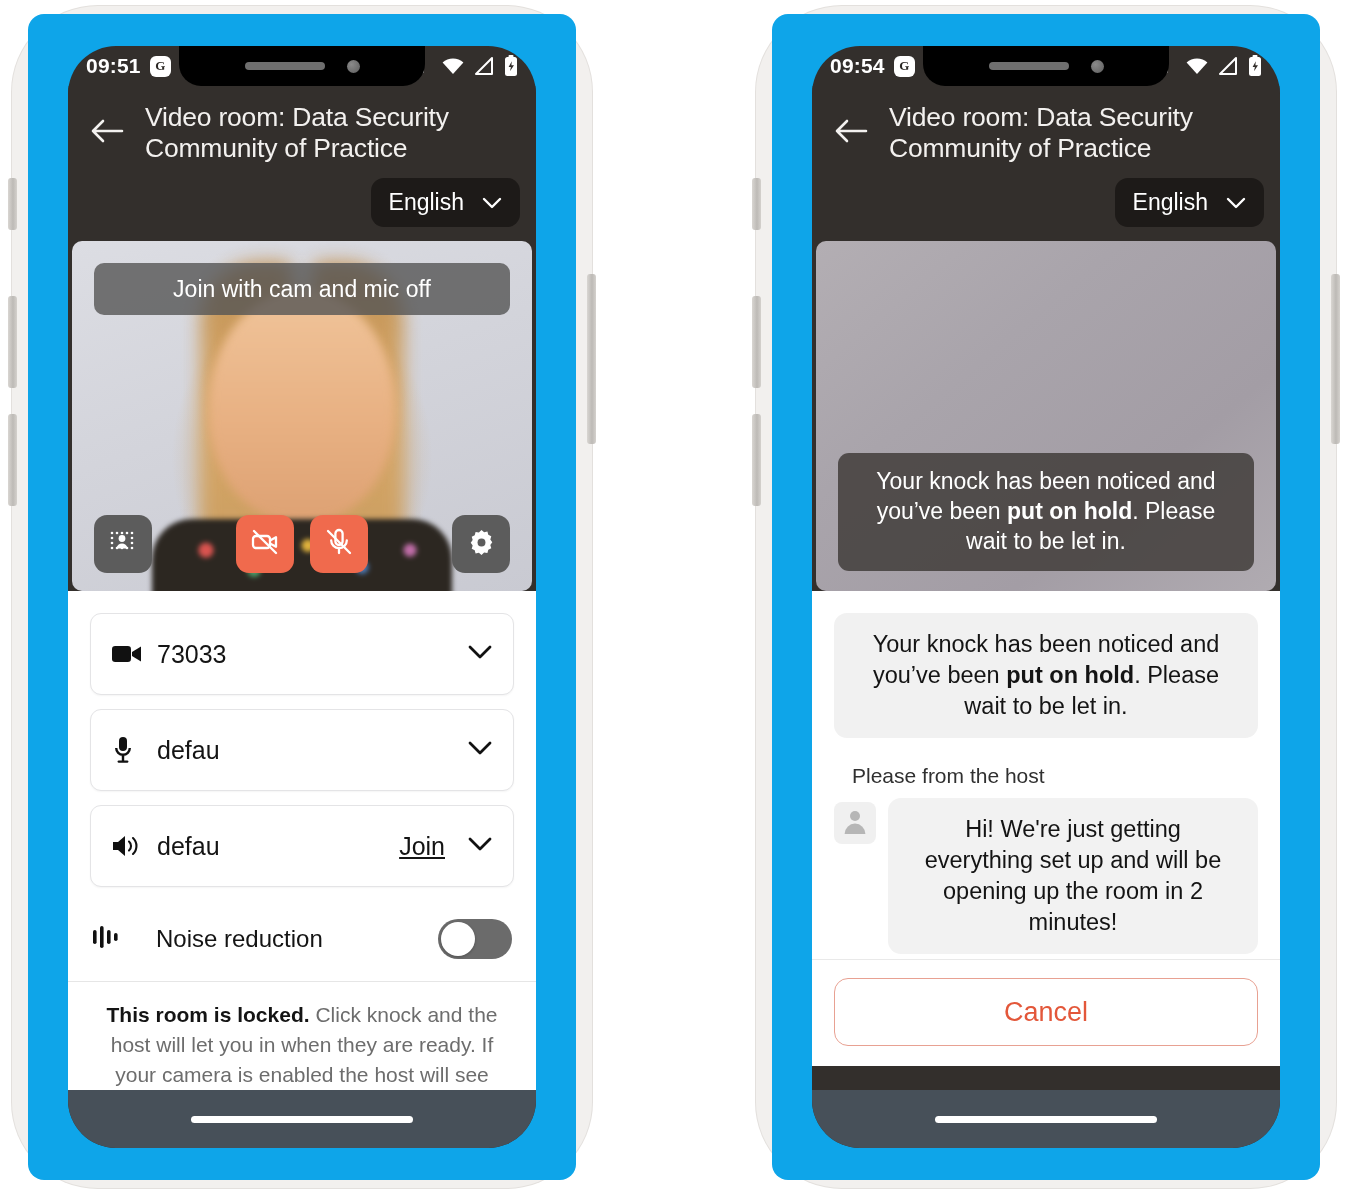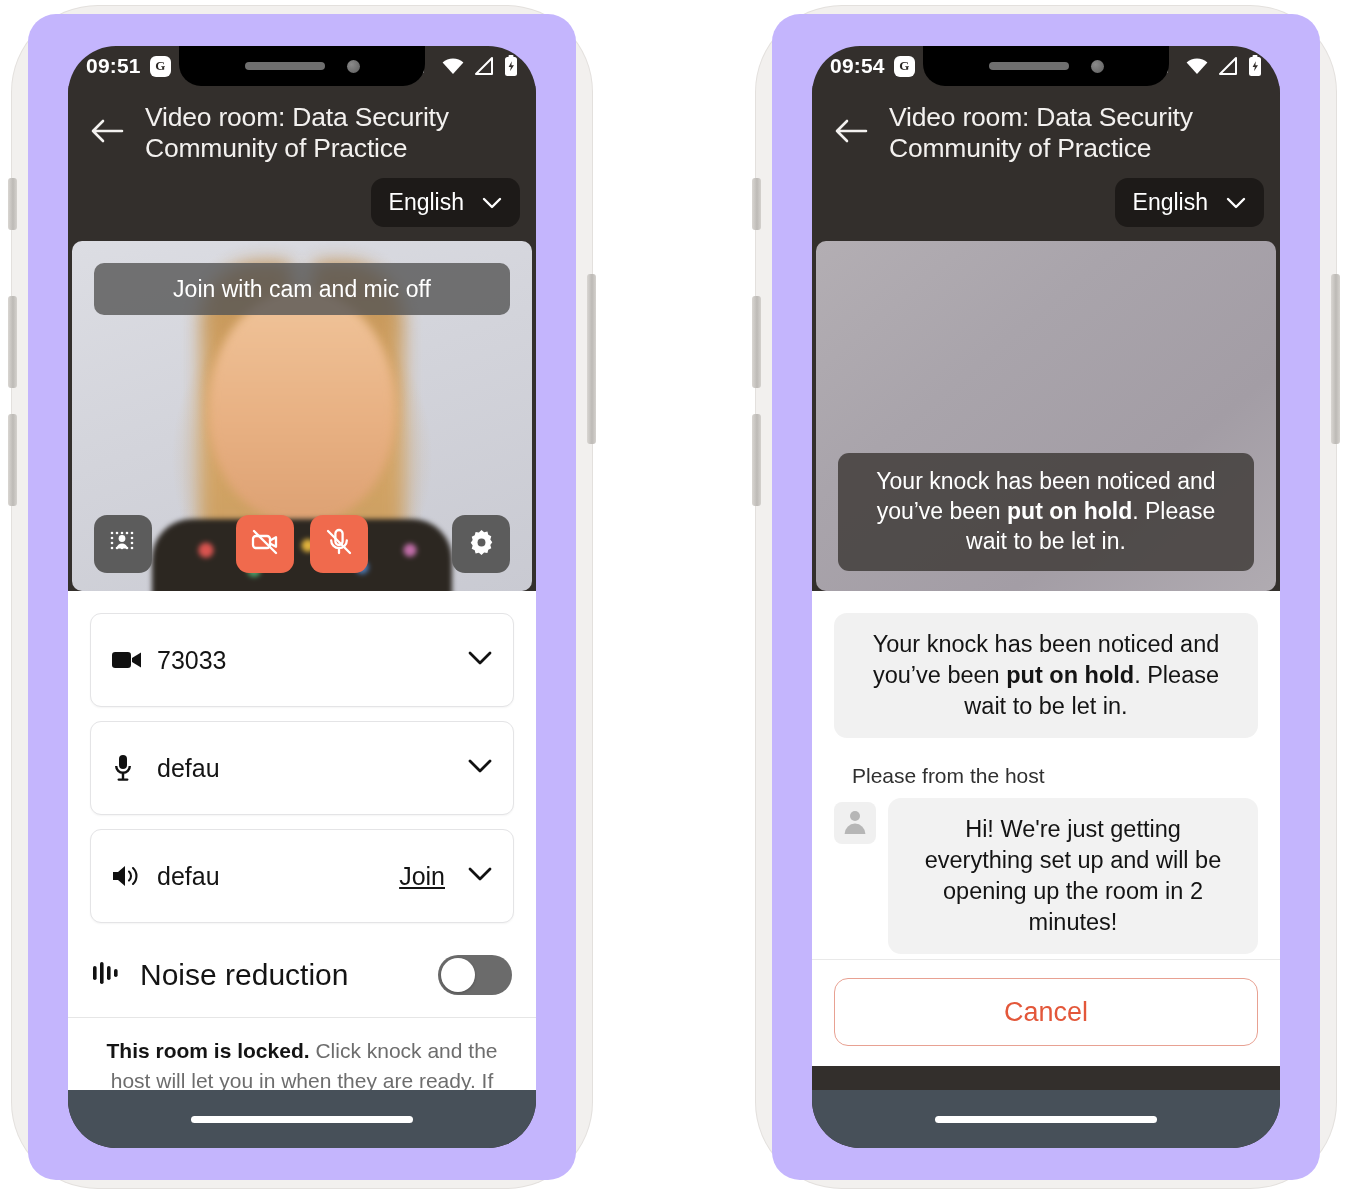--- a/index.html
+++ b/index.html
@@ -26,22 +26,22 @@
   }
   .phone-outer {
     position: absolute; inset: 0;
     background: #f2f0ee;
     border-radius: 86px;
     box-shadow: 0 0 0 1px #e3e0dd;
   }
   .phone-body {
     position: absolute;
     left: 16px; right: 16px; top: 8px; bottom: 8px;
-    background: #c4b5fd;
-    border-radius: 28px;
+    background: #0ea5e9;
+    border-radius: 16px;
   }
   .screen {
     position: absolute;
     left: 40px; right: 40px; top: 32px; bottom: 32px;
     border-radius: 48px;
     overflow: hidden;
     background: #332f2c;
     display: flex;
     flex-direction: column;
   }
@@ -204,21 +204,21 @@
   
   .sheet {
     background: #ffffff;
     flex: 1 1 auto;
     display: flex; flex-direction: column;
     overflow: hidden;
   }
   .sheet-scroll { flex: 1 1 auto; padding: 22px 22px 0 22px; }
 
   .dev-row {
-    height: 94px;
+    height: 82px;
     border: 1px solid #e4e4e6;
     border-radius: 11px;
     background: #fff;
     box-shadow: 0 1px 2px rgba(0,0,0,0.045);
     display: flex; align-items: center;
     padding: 0 20px;
     margin-bottom: 14px;
     cursor: pointer;
   }
   .dev-icon { flex: 0 0 auto; width: 32px; display: flex; align-items: center; }
@@ -227,21 +227,21 @@
   .test-link {
     font-size: 25px; color: #141414; text-decoration: underline;
     margin-right: 22px; cursor: pointer;
   }
   .chev { flex: 0 0 auto; }
 
   .noise-row {
     display: flex; align-items: center;
     padding: 18px 2px 22px 2px;
   }
-  .noise-label { font-size: 30px; color: #141414; margin-left: 18px; }
+  .noise-label { font-size: 24px; color: #141414; margin-left: 34px; }
   .toggle {
     margin-left: auto;
     width: 74px; height: 40px; border-radius: 20px;
     background: #6b6b6b; position: relative; cursor: pointer;
   }
   .toggle .knob {
     position: absolute; top: 3px; left: 3px;
     width: 34px; height: 34px; border-radius: 50%;
     background: #ffffff;
     box-shadow: 0 1px 3px rgba(0,0,0,.25);

